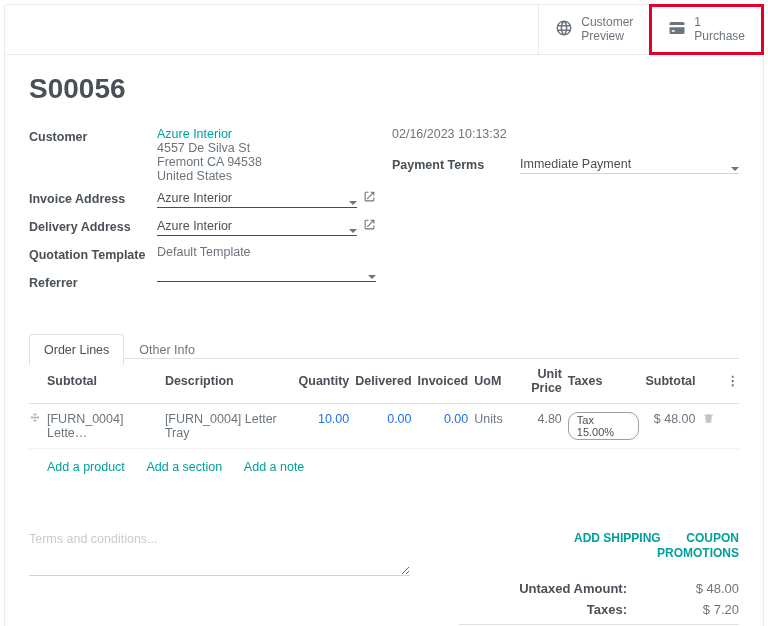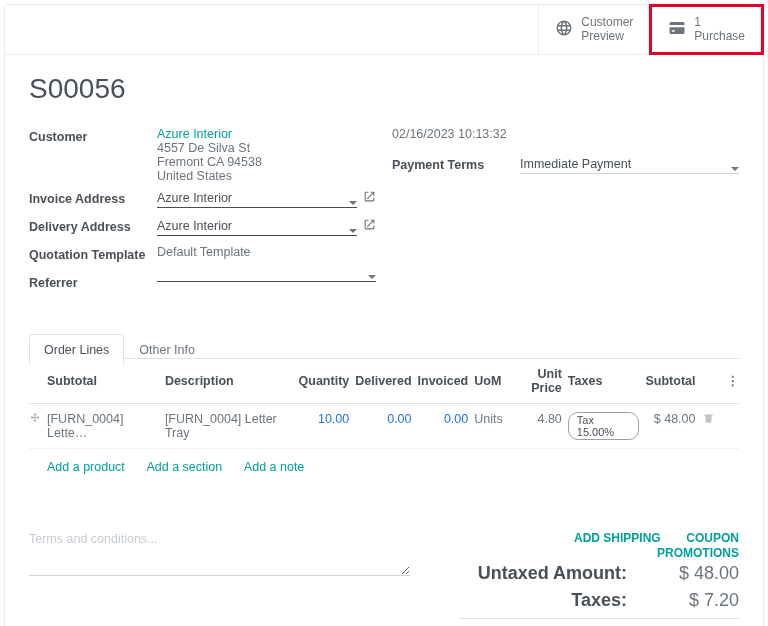--- a/index.html
+++ b/index.html
@@ -6,21 +6,21 @@
   body{font-family:"Helvetica Neue",Arial,sans-serif;font-size:13px;color:#4c4c4c;background:#fff;padding:4px}
   .card{border:1px solid #e9ecef;border-radius:3px;width:760px;margin:auto;background:#fff;box-shadow:0 0 2px rgba(0,0,0,.02)}
   
   .statbar{display:flex;justify-content:flex-end;border-bottom:1px solid #e9ecef}
   .statbtn{display:flex;align-items:center;gap:8px;padding:8px 16px;border-left:1px solid #e9ecef;color:#6c757d;cursor:pointer;font-size:12px;min-width:100px}
   .statbtn .lines{display:flex;flex-direction:column;line-height:1.2}
   .stat-purchase{border:3px solid #e4002b;margin:-1px -1px -1px 0}
   .stat-icon svg{width:18px;height:18px;fill:#6c757d}
   
   .body{padding:18px 24px 24px}
-  h1{font-size:28px;font-weight:400;color:#495057;margin-bottom:22px}
+  h1{font-size:28px;font-weight:700;color:#495057;margin-bottom:22px}
   .cols{display:flex;gap:16px}
   .col{flex:1}
   .row{display:flex;align-items:flex-start;margin-bottom:6px;min-height:22px}
   .lbl{width:128px;font-weight:600;color:#495057;font-size:12.5px;padding-top:3px}
   .val{flex:1;color:#6c757d;font-size:12.5px}
   .link{color:#00a09d}
   .selwrap{display:flex;align-items:center;gap:6px}
   .sel{flex:1;display:flex;justify-content:space-between;align-items:flex-end;border-bottom:1px solid #4c4c4c;padding:2px 0;color:#495057;font-size:12.5px}
   .sel.empty{color:#adb5bd}
   .caret{width:0;height:0;border-left:4px solid transparent;border-right:4px solid transparent;border-top:4px solid #6c757d}
@@ -40,23 +40,23 @@
   .trash svg{width:13px;height:13px;fill:#c0c5ca}
   .kebab{padding:8px 0 8px 6px;color:#6c757d;cursor:pointer;text-align:right;width:14px}
   .addrow{padding:10px 0 0 18px}
   .addrow a{color:#00a09d;margin-right:18px;font-size:12.5px;text-decoration:none;cursor:pointer}
   
   .bottom{display:flex;margin-top:56px;gap:20px}
   .termsbox{flex:1}
   .terms{width:93%;min-height:46px;border:none;border-bottom:1px solid #ced4da;resize:both;font-family:inherit;font-size:12.5px;color:#495057;padding:2px 0; outline:none}
   .terms::placeholder{color:#c6cbd1}
   .totals{width:280px;text-align:right}
-  .actions{}
+  .actions{margin-bottom:18px}
   .actions a{color:#00a09d;font-weight:600;font-size:12px;margin-left:22px;text-decoration:none;cursor:pointer}
-  .trow{display:flex;justify-content:flex-end;gap:22px;padding:3px 0;font-size:18px}
+  .trow{display:flex;justify-content:flex-end;gap:22px;padding:3px 0;font-size:13px}
   .trow .tl{color:#495057;font-weight:600}
   .trow .tv{min-width:90px;color:#6c757d}
   .hr{border-top:1px solid #dee2e6;margin:4px 0}
 </style>
 </head>
 <body>
 
 <div class="card">
 
   <div class="statbar">

